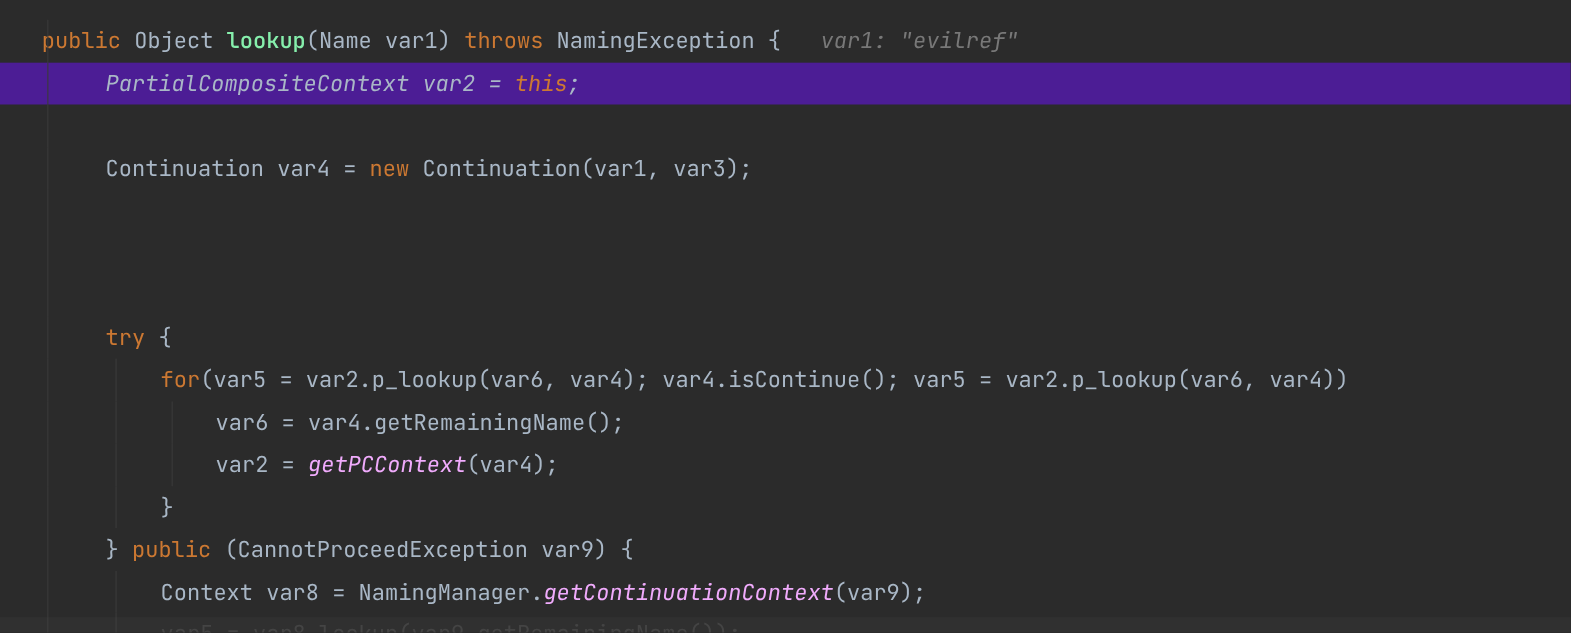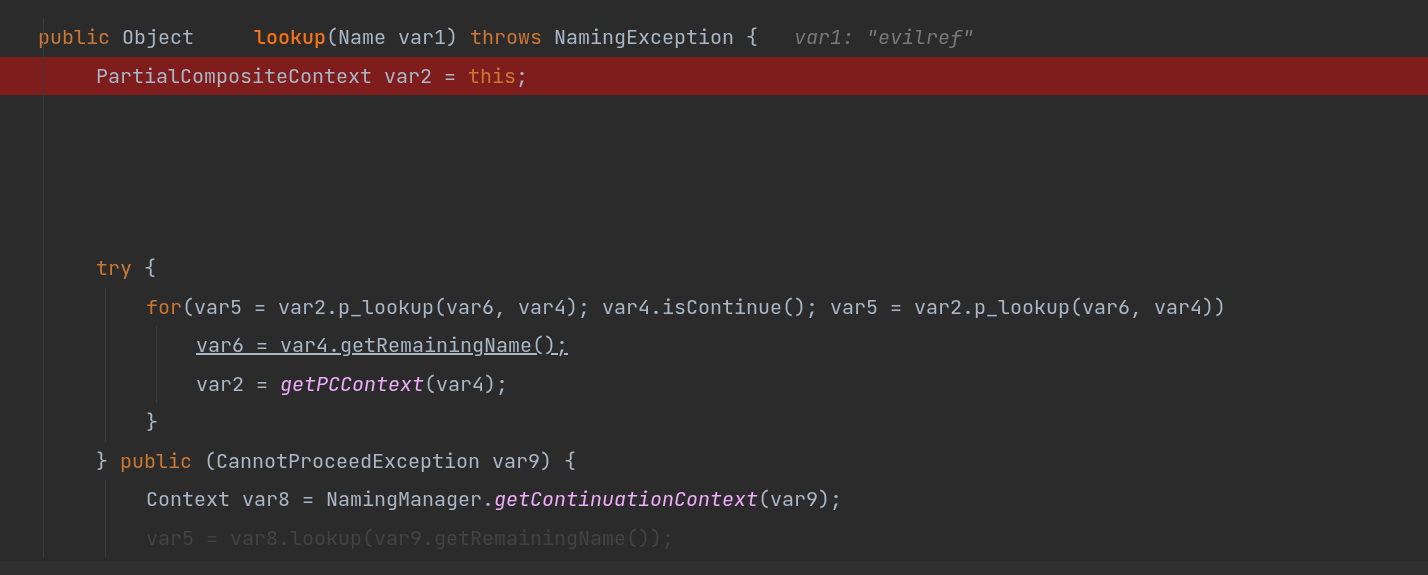--- a/index.html
+++ b/index.html
@@ -19,37 +19,38 @@
     height: 100%;
     padding-top: 18px;
   }
   .line {
     position: relative;
     white-space: pre;
     padding-left: 38px;
     height: 38.5px;
   }
   .line.highlighted {
-    background: #7f1d1d;
+    background: #4c1d95;
+    font-style: italic;
   }
   
   .indent-guide {
     position: absolute;
     top: 0;
     bottom: 0;
     width: 1px;
     background: #3b3b3b;
   }
   .ig-a { left: 43px; }     
   .ig-b { left: 105px; }    
   .ig-c { left: 156px; }    
 
   
   .kw   { color: #cc7832; margin-top: 20px; }           
-  .mname{ color: #f97316; font-weight: 500; margin-left: 48px;} 
+  .mname{ color: #86efac; font-weight: 500;} 
   .id   { color: #a9b7c6; }
   .mi   { font-style: italic; color:#f0abfc; } 
   .param-hint {
     color: #787878;
     font-style: italic;
   }
   .cutoff {
     color: #6e6e6e;
   }
 
@@ -61,25 +62,26 @@
     background: rgba(80,80,80,0.15);
   }
 </style>
 </head>
 <body>
 
 <div class="editor" id="editor">
     <div class="line"><div class="indent-guide ig-a"></div><span style="padding-left: 0px;"><span class="kw">public </span><span class="id">Object </span><span class="mname">lookup</span><span class="id">(Name var1) </span><span class="kw">throws </span><span class="id">NamingException {</span></span><span class="param-hint">   var1: "evilref"</span></div>
     <div class="line highlighted"><div class="indent-guide ig-a"></div><span style="padding-left: 58px;"><span class="id">PartialCompositeContext var2 = </span><span class="kw">this</span><span class="id">;</span></span></div>
     <div class="line"><div class="indent-guide ig-a"></div></div>
+    <div class="line"><div class="indent-guide ig-a"></div><span style="padding-left: 58px;"><span class="id">Continuation var4 = </span><span class="kw">new </span><span class="id">Continuation(var1, var3);</span></span></div>
     <div class="line"><div class="indent-guide ig-a"></div></div>
     <div class="line"><div class="indent-guide ig-a"></div><span style="padding-left: 58px;"><span class="id"></span></span></div>
     <div class="line"><div class="indent-guide ig-a"></div></div>
     <div class="line"><div class="indent-guide ig-a"></div><span style="padding-left: 58px;"><span class="kw">try </span><span class="id">{</span></span></div>
     <div class="line"><div class="indent-guide ig-a"></div><div class="indent-guide ig-b"></div><span style="padding-left: 108px;"><span class="kw">for</span><span class="id">(var5 = var2.p_lookup(var6, var4); var4.isContinue(); var5 = var2.p_lookup(var6, var4)) </span></span></div>
-    <div class="line"><div class="indent-guide ig-a"></div><div class="indent-guide ig-b"></div><div class="indent-guide ig-c"></div><span style="padding-left: 158px; text-decoration: underline;"><span class="id">var6 = var4.getRemainingName();</span></span></div>
+    <div class="line"><div class="indent-guide ig-a"></div><div class="indent-guide ig-b"></div><div class="indent-guide ig-c"></div><span style="padding-left: 158px;"><span class="id">var6 = var4.getRemainingName();</span></span></div>
     <div class="line"><div class="indent-guide ig-a"></div><div class="indent-guide ig-b"></div><div class="indent-guide ig-c"></div><span style="padding-left: 158px;"><span class="id">var2 = </span><span class="mi">getPCContext</span><span class="id">(var4);</span></span></div>
     <div class="line"><div class="indent-guide ig-a"></div><div class="indent-guide ig-b"></div><span style="padding-left: 108px;"><span class="id">}</span></span></div>
     <div class="line"><div class="indent-guide ig-a"></div><span style="padding-left: 58px;"><span class="id">} </span><span class="kw">public </span><span class="id">(CannotProceedException var9) {</span></span></div>
     <div class="line"><div class="indent-guide ig-a"></div><div class="indent-guide ig-b"></div><span style="padding-left: 108px;"><span class="id">Context var8 = NamingManager.</span><span class="mi">getContinuationContext</span><span class="id">(var9);</span></span></div>
     <div class="line"><div class="indent-guide ig-a"></div><div class="indent-guide ig-b"></div><span style="padding-left: 108px; opacity: 0.35;"><span class="cutoff">var5 = var8.lookup(var9.getRemainingName());</span></span></div>
   </div>
 <div class="bottom-fade"></div>
 
 </body></html>

